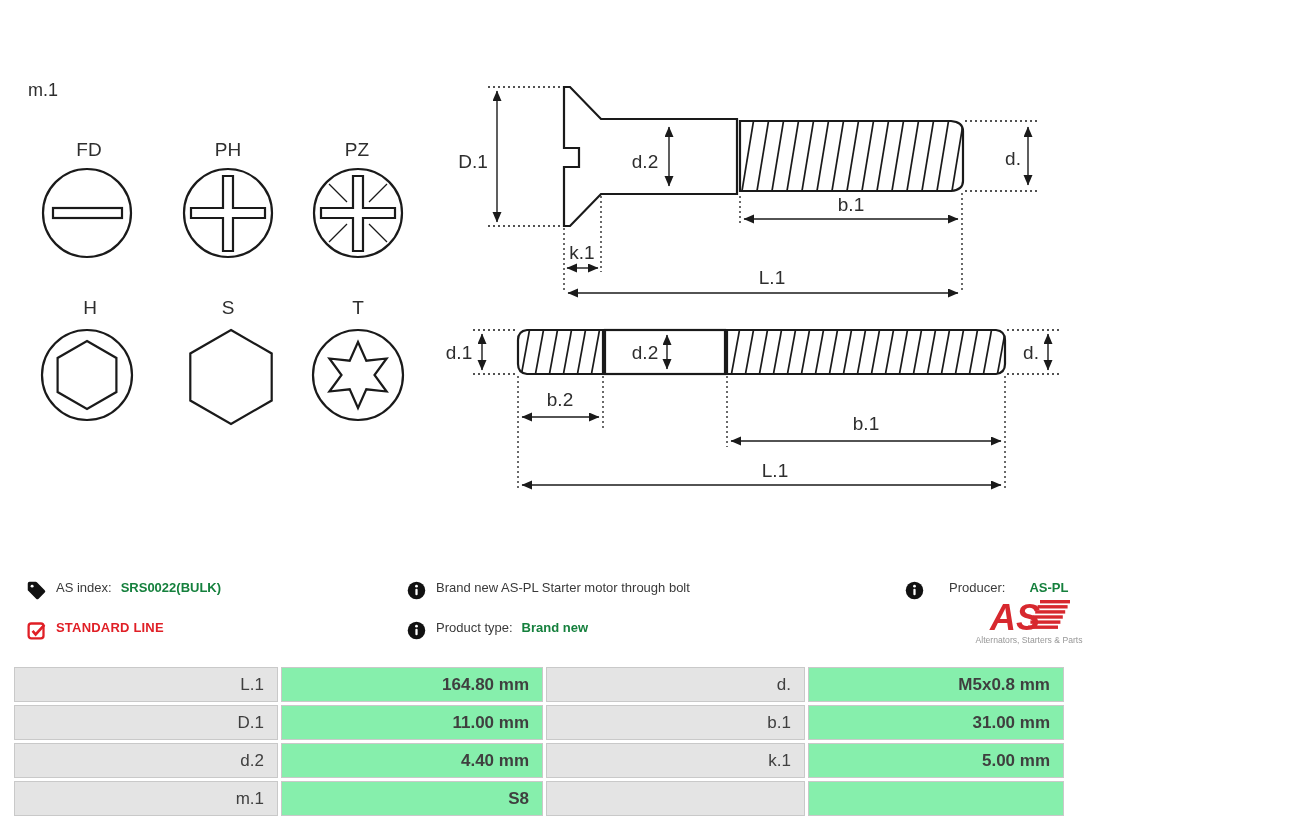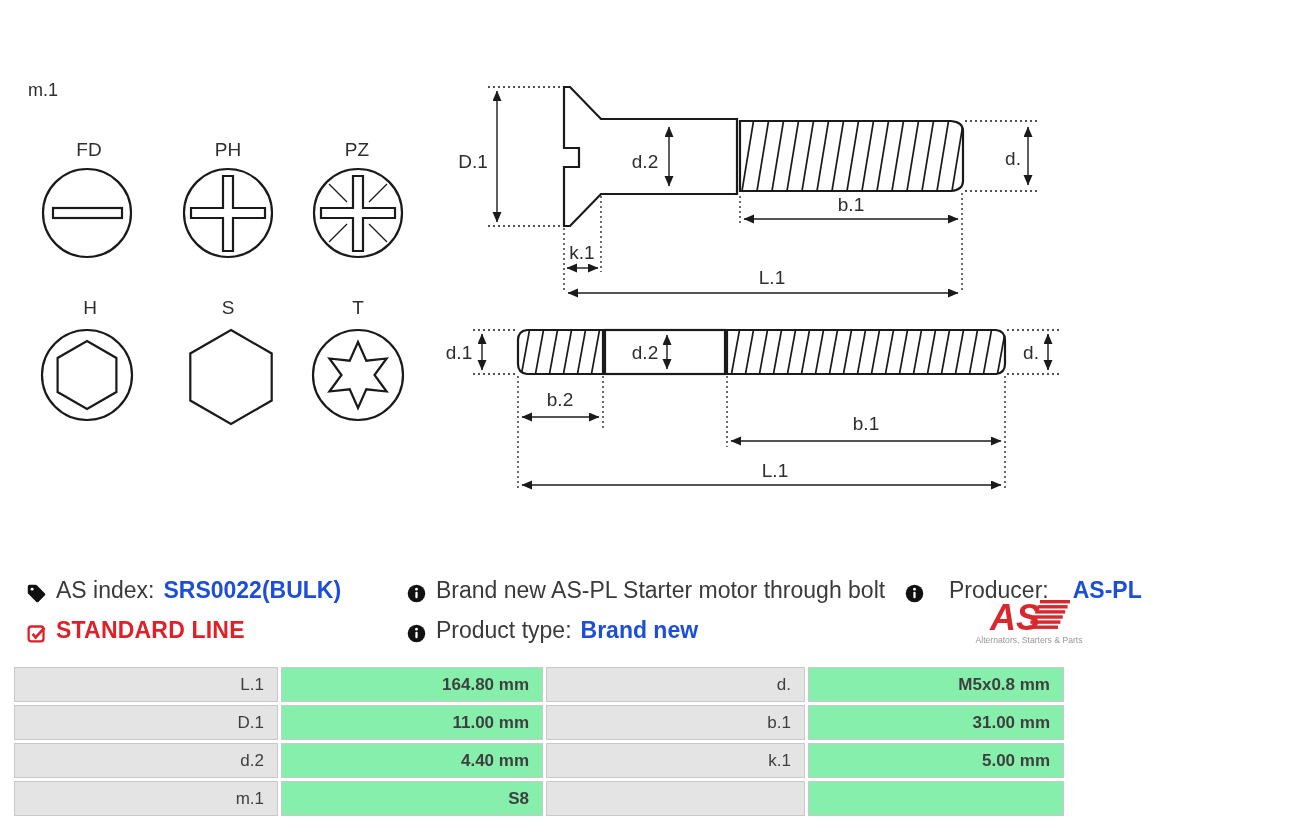--- a/index.html
+++ b/index.html
@@ -6,23 +6,23 @@
   .canvas{
     position:relative;width:1316px;height:832px;background:#fff;overflow:hidden;
     font-family:"Liberation Sans",sans-serif;color:#3a3a3a;
   }
   svg text{font-family:"Liberation Sans",sans-serif;}
   .dimlabel{font-size:19px;fill:#2e2e2e;}
   .iconlabel{font-size:19px;fill:#2e2e2e;}
   .m1label{font-size:18px;fill:#2e2e2e;}
 
   
-  .info-row{position:absolute;display:flex;align-items:flex-end;gap:9px;font-size:23px;height:24px;white-space:nowrap;}
+  .info-row{position:absolute;display:flex;align-items:flex-start;gap:9px;font-size:13px;height:24px;white-space:nowrap;}
   .info-row .txt{color:#3a3a3a;}
-  .info-row .b{color:#1d4ed8;font-weight:700;}
+  .info-row .b{color:#15803d;font-weight:700;}
   .red-b{color:#e01f26;font-weight:700;letter-spacing:.2px;}
   .icn{width:21px;height:21px;display:inline-block;flex:0 0 auto;}
 
   
   .spec{
     position:absolute;left:14px;top:667px;width:1050px;
     display:grid;grid-template-columns:264px 262px 259px 256px;
     grid-auto-rows:35px;gap:3px;font-size:17px;
   }
   .spec .cell{

